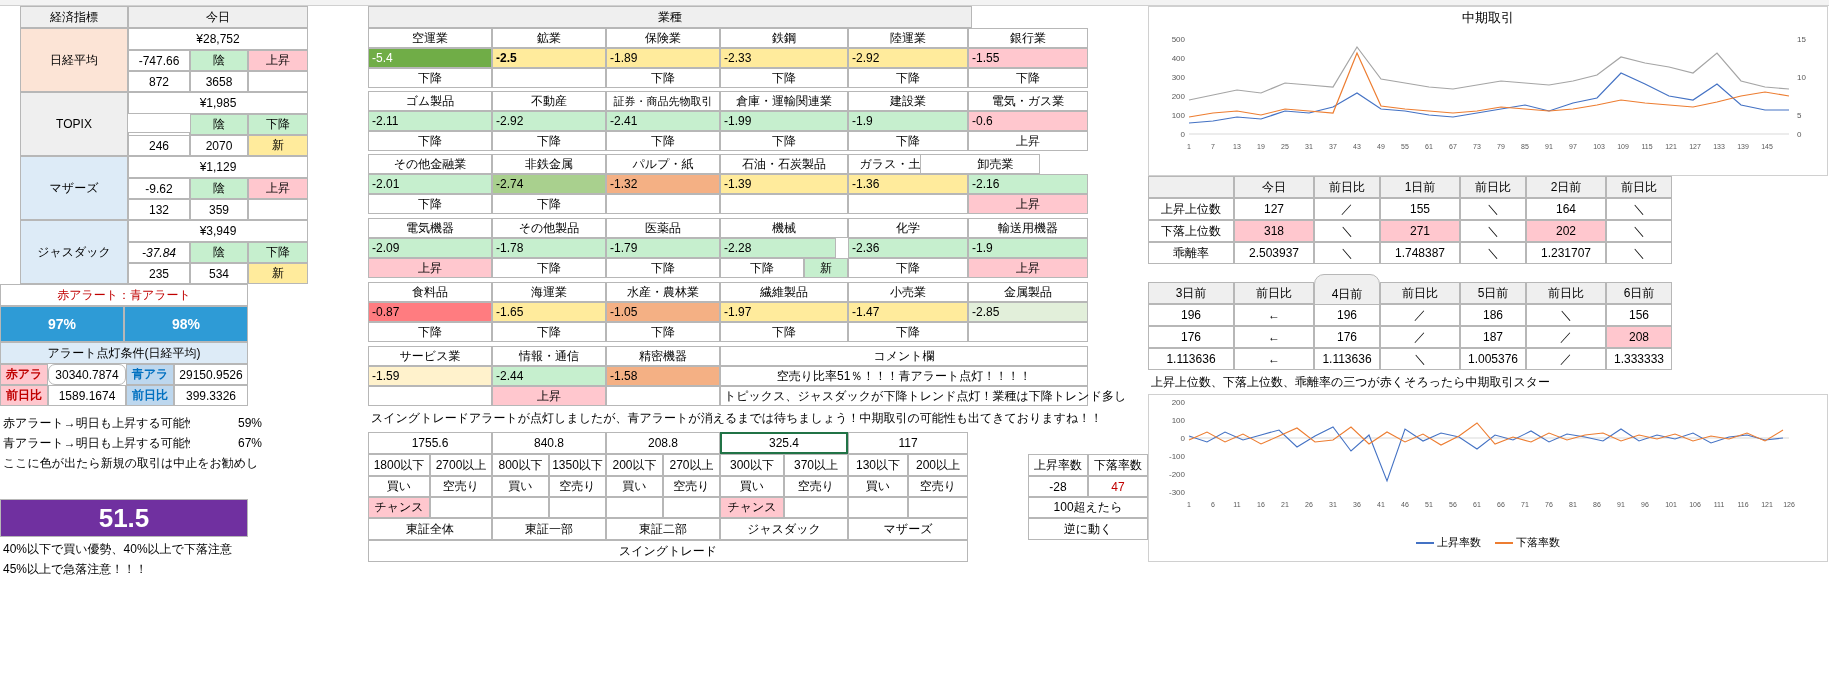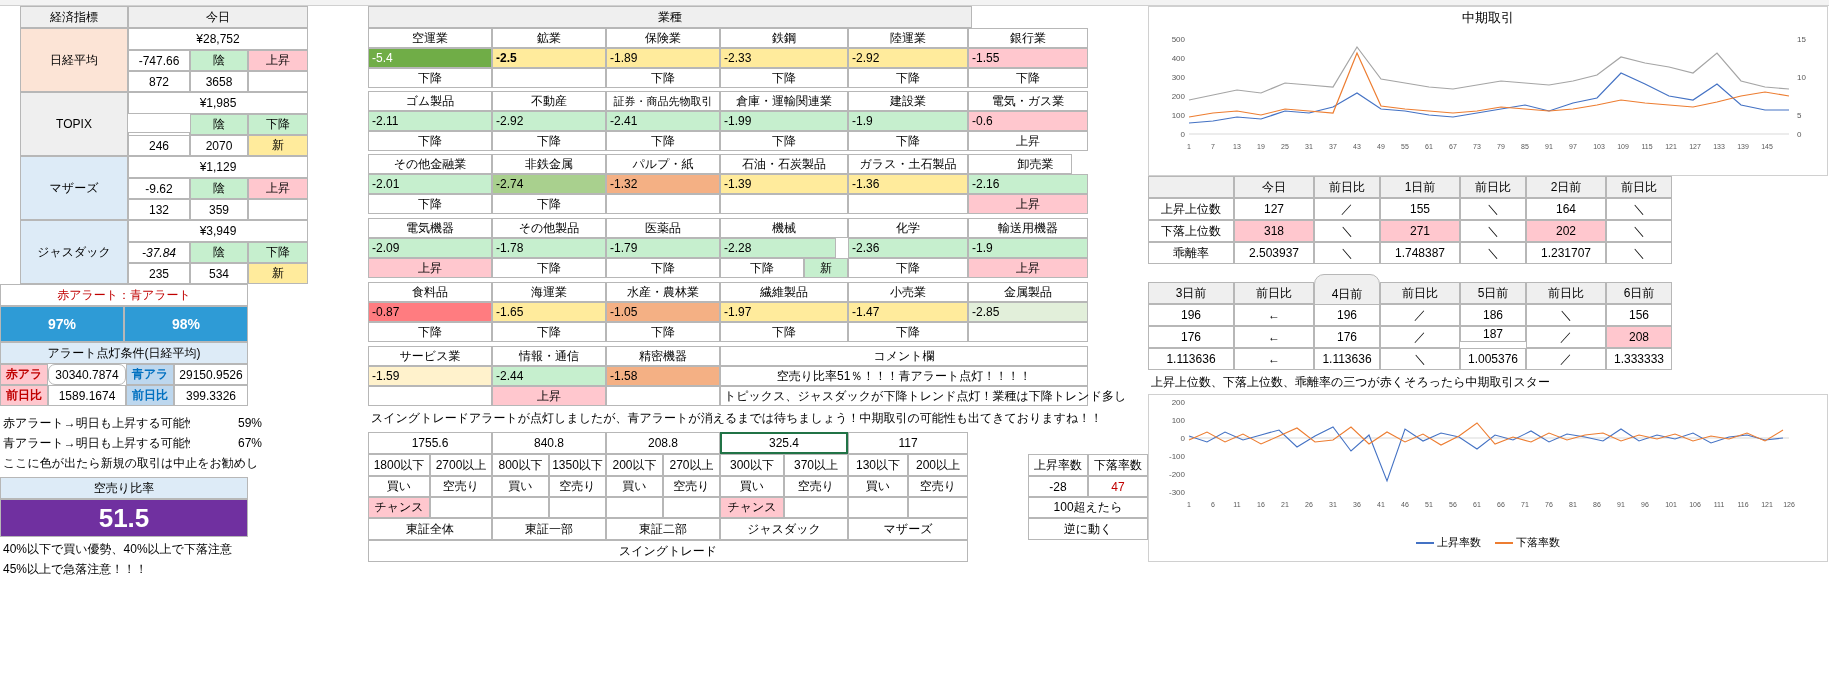--- a/index.html
+++ b/index.html
@@ -92,21 +92,20 @@
   <div class="cell abs" style="left:48px;top:385px;width:78px;height:21px;">1589.1674</div>
   <div class="cell blu2 abs bold" style="left:126px;top:385px;width:48px;height:21px;color:#0070c0;">前日比</div>
   <div class="cell abs" style="left:174px;top:385px;width:74px;height:21px;">399.3326</div>
 
   <div class="cell abs l nob" style="left:0px;top:413px;width:190px;height:20px;">赤アラート→明日も上昇する可能性が</div>
   <div class="cell abs nob" style="left:228px;top:413px;width:44px;height:20px;">59%</div>
   <div class="cell abs l nob" style="left:0px;top:433px;width:190px;height:20px;">青アラート→明日も上昇する可能性が</div>
   <div class="cell abs nob" style="left:228px;top:433px;width:44px;height:20px;">67%</div>
   <div class="cell abs l nob" style="left:0px;top:453px;width:260px;height:20px;">ここに色が出たら新規の取引は中止をお勧めします。</div>
 
-  <div class="cell blu abs" style="left:0px;top:477px;width:248px;height:22px;">空売り比率</div>
   <div class="cell prp abs bold" style="left:0px;top:499px;width:248px;height:38px;font-size:26px;">51.5</div>
   <div class="cell abs l nob" style="left:0px;top:539px;width:270px;height:20px;">40%以下で買い優勢、40%以上で下落注意</div>
   <div class="cell abs l nob" style="left:0px;top:559px;width:270px;height:20px;">45%以上で急落注意！！！</div>
 
   <div class="cell abs" style="left:368px;top:28px;width:124px;height:20px;">空運業</div>
   <div class="cell grn3 abs l" style="left:368px;top:48px;width:124px;height:20px;">-5.4</div>
   <div class="cell abs" style="left:368px;top:68px;width:124px;height:20px;">下降</div>
   <div class="cell abs" style="left:492px;top:28px;width:114px;height:20px;">鉱業</div>
   <div class="cell ylw abs l" style="left:492px;top:48px;width:114px;height:20px;font-weight:bold;">-2.5</div>
   <div class="cell abs" style="left:492px;top:68px;width:114px;height:20px;"></div>
@@ -150,21 +149,21 @@
   <div class="cell abs" style="left:492px;top:194px;width:114px;height:20px;">下降</div>
   <div class="cell abs" style="left:606px;top:154px;width:114px;height:20px;">パルプ・紙</div>
   <div class="cell red2 abs l" style="left:606px;top:174px;width:114px;height:20px;">-1.32</div>
   <div class="cell abs" style="left:606px;top:194px;width:114px;height:20px;"></div>
   <div class="cell abs" style="left:720px;top:154px;width:128px;height:20px;">石油・石炭製品</div>
   <div class="cell ylw abs l" style="left:720px;top:174px;width:128px;height:20px;">-1.39</div>
   <div class="cell abs" style="left:720px;top:194px;width:128px;height:20px;"></div>
   <div class="cell abs" style="left:848px;top:154px;width:120px;height:20px;">ガラス・土石製品</div>
   <div class="cell ylw abs l" style="left:848px;top:174px;width:120px;height:20px;">-1.36</div>
   <div class="cell abs" style="left:848px;top:194px;width:120px;height:20px;"></div>
-  <div class="cell abs" style="left:968px;top:154px;width:104px;height:20px;padding-left:31px;">卸売業</div>
+  <div class="cell abs" style="left:920px;top:154px;width:120px;height:20px;padding-left:31px;">卸売業</div>
   <div class="cell grn abs l" style="left:968px;top:174px;width:120px;height:20px;">-2.16</div>
   <div class="cell red abs" style="left:968px;top:194px;width:120px;height:20px;">上昇</div>
 
   <div class="cell abs" style="left:368px;top:218px;width:124px;height:20px;">電気機器</div>
   <div class="cell grn abs l" style="left:368px;top:238px;width:124px;height:20px;">-2.09</div>
   <div class="cell red abs" style="left:368px;top:258px;width:124px;height:20px;">上昇</div>
   <div class="cell abs" style="left:492px;top:218px;width:114px;height:20px;">その他製品</div>
   <div class="cell grn abs l" style="left:492px;top:238px;width:114px;height:20px;">-1.78</div>
   <div class="cell abs" style="left:492px;top:258px;width:114px;height:20px;">下降</div>
   <div class="cell abs" style="left:606px;top:218px;width:114px;height:20px;">医薬品</div>
@@ -361,21 +360,21 @@
   <div class="cell abs" style="left:1314px;top:304px;width:66px;height:22px;">196</div>
   <div class="cell abs" style="left:1380px;top:304px;width:80px;height:22px;">／</div>
   <div class="cell abs" style="left:1460px;top:304px;width:66px;height:22px;">186</div>
   <div class="cell abs" style="left:1526px;top:304px;width:80px;height:22px;">＼</div>
   <div class="cell abs" style="left:1606px;top:304px;width:66px;height:22px;">156</div>
 
   <div class="cell abs" style="left:1148px;top:326px;width:86px;height:22px;">176</div>
   <div class="cell abs" style="left:1234px;top:326px;width:80px;height:22px;">←</div>
   <div class="cell abs" style="left:1314px;top:326px;width:66px;height:22px;">176</div>
   <div class="cell abs" style="left:1380px;top:326px;width:80px;height:22px;">／</div>
-  <div class="cell abs" style="left:1460px;top:326px;width:66px;height:16px;">187</div>
+  <div class="cell abs" style="left:1460px;top:326px;width:66px;height:22px;">187</div>
   <div class="cell abs" style="left:1526px;top:326px;width:80px;height:22px;">／</div>
   <div class="cell red abs" style="left:1606px;top:326px;width:66px;height:22px;">208</div>
 
   <div class="cell abs" style="left:1148px;top:348px;width:86px;height:22px;">1.113636</div>
   <div class="cell abs" style="left:1234px;top:348px;width:80px;height:22px;">←</div>
   <div class="cell abs" style="left:1314px;top:348px;width:66px;height:22px;">1.113636</div>
   <div class="cell abs" style="left:1380px;top:348px;width:80px;height:22px;">＼</div>
   <div class="cell abs" style="left:1460px;top:348px;width:66px;height:22px;">1.005376</div>
   <div class="cell abs" style="left:1526px;top:348px;width:80px;height:22px;">／</div>
   <div class="cell abs" style="left:1606px;top:348px;width:66px;height:22px;">1.333333</div>

